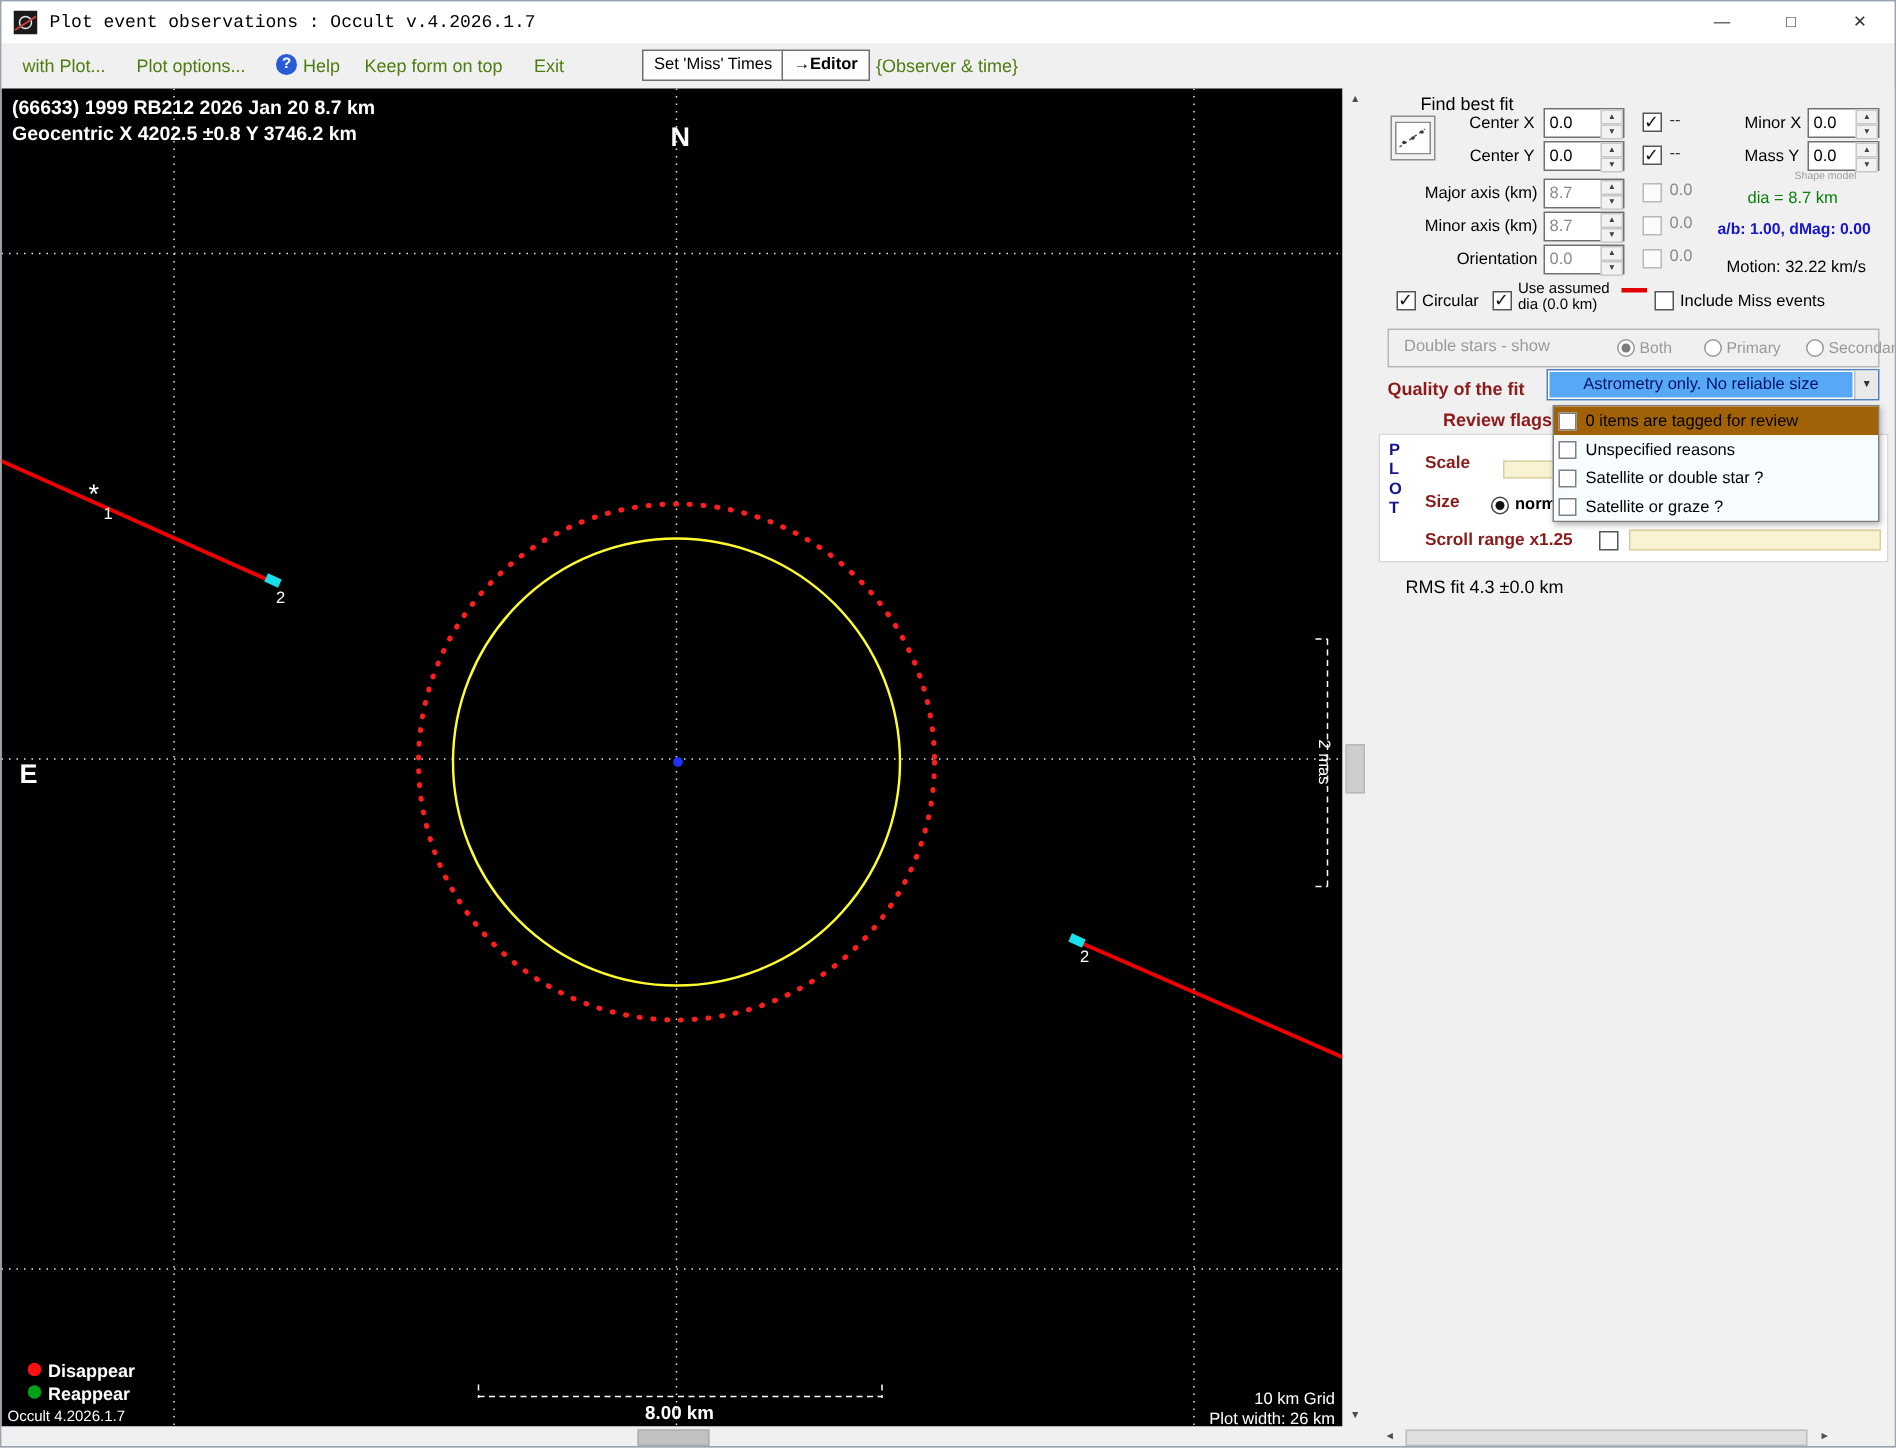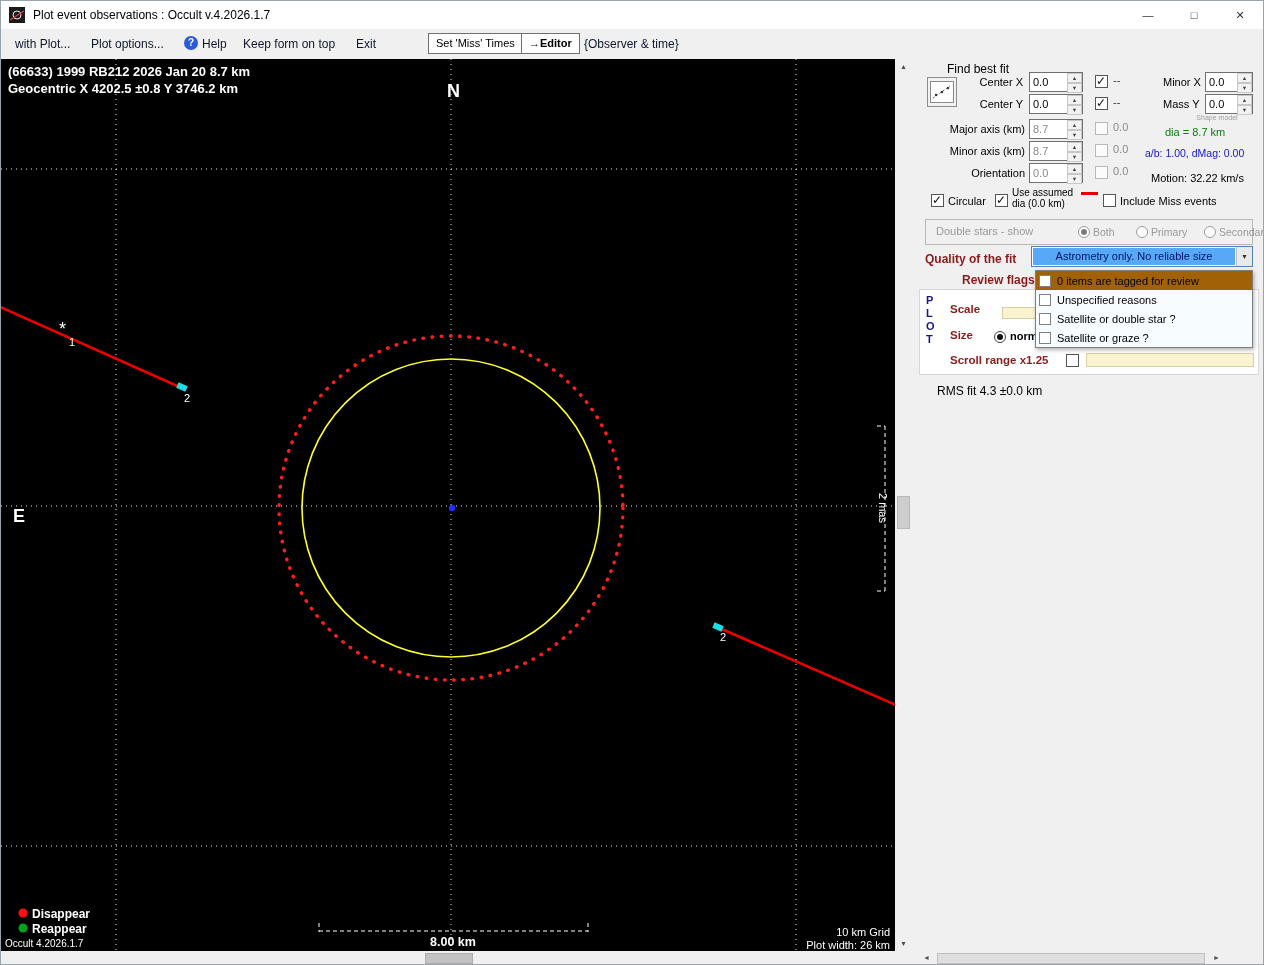--- a/index.html
+++ b/index.html
@@ -3,29 +3,29 @@
 <meta charset="utf-8">
 <style>
   * { margin:0; padding:0; box-sizing:border-box; }
   html,body { width:1264px; height:965px; overflow:hidden; background:#fff;
               font-family:"Liberation Sans", sans-serif; }
   .window { position:relative; width:1264px; height:965px; background:#f0f0f0;
             border:1px solid #98a5b1; overflow:hidden; }
 
   
   .titlebar { position:absolute; left:0; top:0; width:100%; height:28px; background:#ffffff; }
-  .title-text { position:absolute; left:32px; top:7px; font-size:12px; color:#000; white-space:nowrap; }
+  .title-text { position:absolute; left:32px; top:7px; font-size:12px; color:#000; white-space:nowrap;font-family:Liberation Mono, monospace; }
   .app-icon { position:absolute; left:8px; top:6px; width:16px; height:16px; }
   .win-btn { position:absolute; top:0; width:46px; height:28px; text-align:center;
              line-height:28px; font-size:11px; color:#333; }
   .win-min { right:92px; } .win-max { right:46px; } .win-close { right:0; }
 
   
   .menubar { position:absolute; left:0; top:28px; width:100%; height:30px; background:#f0f0f0; }
-  .m-item { position:absolute; top:8px; font-size:12px; color:#0f172a; white-space:nowrap; }
+  .m-item { position:absolute; top:8px; font-size:12px; color:#4d7c0f; white-space:nowrap; }
   .help-ico { position:absolute; left:183px; top:7px; width:14px; height:14px; border-radius:50%;
               background:#2a5bd7; color:#fff; font-size:10px; font-weight:bold; text-align:center;
               line-height:14px; }
   .m-btn { position:absolute; top:4px; height:21px; background:#fdfdfd; border:1px solid #6f6f6f;
            font-size:11px; line-height:19px; padding:0 7px; white-space:nowrap; }
 
   
   .plot-svg { position:absolute; left:0; top:58px; width:894px; height:892px; background:#000; display:block;
               font-family:"Liberation Sans", sans-serif; }
 
@@ -237,21 +237,21 @@
     <span class="lbl" style="left:28px; top:86px; width:84px; text-align:right;">Minor axis (km)</span>
     <div class="spin dis" style="left:116px; top:82px; width:54px;">
       <span class="v">8.7</span>
       <span class="ud">
           <b>▲</b>
           <b>▼</b>
         </span>
     </div>
     <span class="cb dis" style="left:182px; top:85px;"></span>
     <span class="lbl" style="left:200px; top:84px; color:#8a8a8a;">0.0</span>
-    <span class="lbl" style="left:232px; top:88px; color:#1515cc; font-size:10.5px;">a/b: 1.00, dMag: 0.00</span>
+    <span class="lbl" style="left:232px; top:88px; color:#1515cc; font-size:10.5px;font-weight:bold;">a/b: 1.00, dMag: 0.00</span>
 
     <span class="lbl" style="left:28px; top:108px; width:84px; text-align:right;">Orientation</span>
     <div class="spin dis" style="left:116px; top:104px; width:54px;">
       <span class="v">0.0</span>
       <span class="ud">
           <b>▲</b>
           <b>▼</b>
         </span>
     </div>
     <span class="cb dis" style="left:182px; top:107px;"></span>

